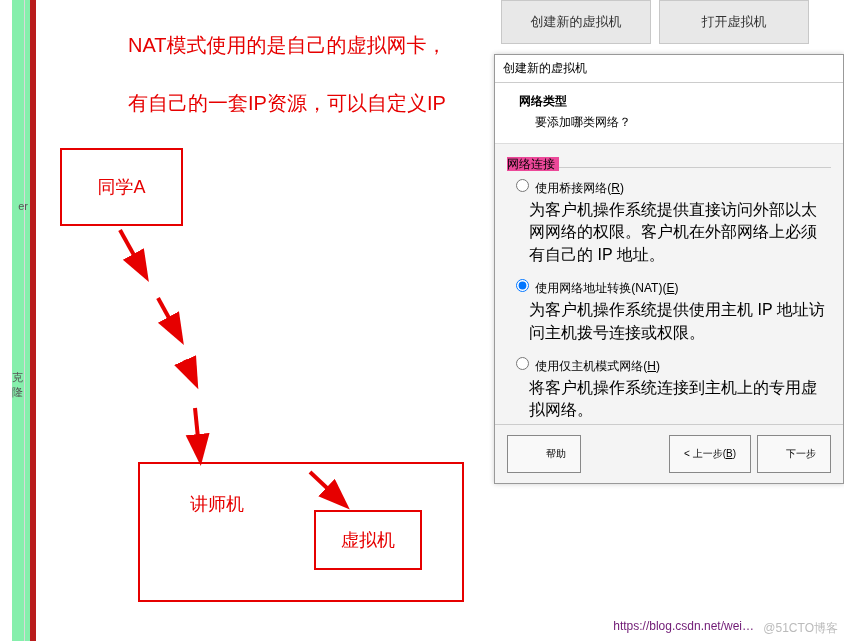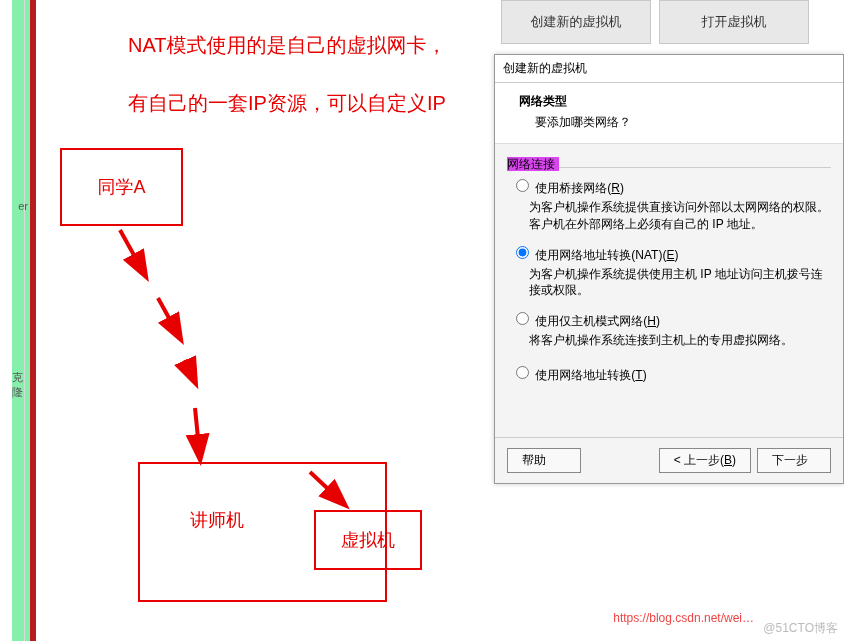--- a/index.html
+++ b/index.html
@@ -98,81 +98,81 @@
     font-size: 12px;
     margin-bottom: 2px;
     margin-top: 4px;
   }
   .group-line {
     border-top: 1px solid #ccc;
     margin-bottom: 8px;
     margin-left: 52px;
     margin-top: -8px;
   }
-  .group-label span { background: #d946ef; padding-right: 4px; position: relative; }
+  .group-label span { background: #ec4899; padding-right: 4px; position: relative; }
   .radio-item {
     margin: 8px 4px 2px 4px;
   }
   .radio-item label { font-size: 12px; }
   .radio-desc {
     margin: 2px 0 10px 22px;
-    font-size: 12px;
+    font-size: 16px;
     color: #000;
     line-height: 1.4;
   }
   .underline-key { text-decoration: underline; }
   .wizard-footer {
     position: absolute;
     bottom: 0; left: 0; right: 0;
     border-top: 1px solid #ccc;
     padding: 10px 12px;
     display: flex;
     gap: 6px;
     background: #f4f4f4;
   }
   .wizard-footer .spacer { flex: 1; }
   .wiz-btn {
     border: 1px solid #888;
     background: #f9f9f9;
-    font-size: 12px;
-    padding: 3px 14px;
+    font-size: 10px;
+    padding: 11px 14px;
     min-width: 74px;
-    text-align: left;
+    text-align: right;
   }
   .watermark {
     position: absolute;
     right: 6px; bottom: 4px;
     font-size: 12px;
     color: #bbb;
   }
   .watermark-left {
     position: absolute;
-    right: 90px; bottom: 16px;
-    font-size: 12px;
-    color: #ef4444;
+    right: 90px; bottom: 8px;
+    font-size: 12px;
+    color: #701a75;
     margin-top: 24px;
   }
 </style>
 </head>
 <body>
 
 <div class="left-edge">
   <div class="left-edge-text" style="top:200px;">er</div>
   <div class="left-edge-text" style="top:370px;">克隆</div>
 </div>
 <div class="vline"></div>
 
 <div class="annotation" style="left:128px; top:32px;">NAT模式使用的是自己的虚拟网卡，</div>
 <div class="annotation" style="left:128px; top:90px;">有自己的一套IP资源，可以自定义IP</div>
 
 <div class="red-box" style="left:60px; top:148px; width:123px; height:78px;">
   <span>同学A</span>
 </div>
 
-<div class="red-box" style="left:138px; top:462px; width:249px; height:140px; align-items:flex-start; justify-content:flex-start; padding:44px 0 0 50px;">
+<div class="red-box" style="left:138px; top:462px; width:326px; height:140px; align-items:flex-start; justify-content:flex-start; padding:28px 0 0 50px;">
   <span>讲师机</span>
 </div>
 
 <div class="red-box" style="left:314px; top:510px; width:108px; height:60px;">
   <span>虚拟机</span>
 </div>
 
 <svg class="arrow" style="left:80px; top:220px;" width="200" height="260">
   <defs>
     <marker id="ah" markerWidth="10" markerHeight="10" refX="6" refY="3" orient="auto">

